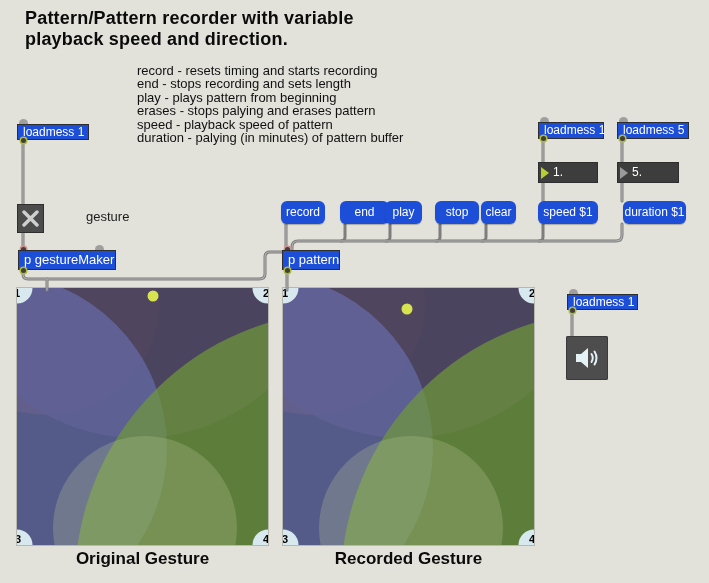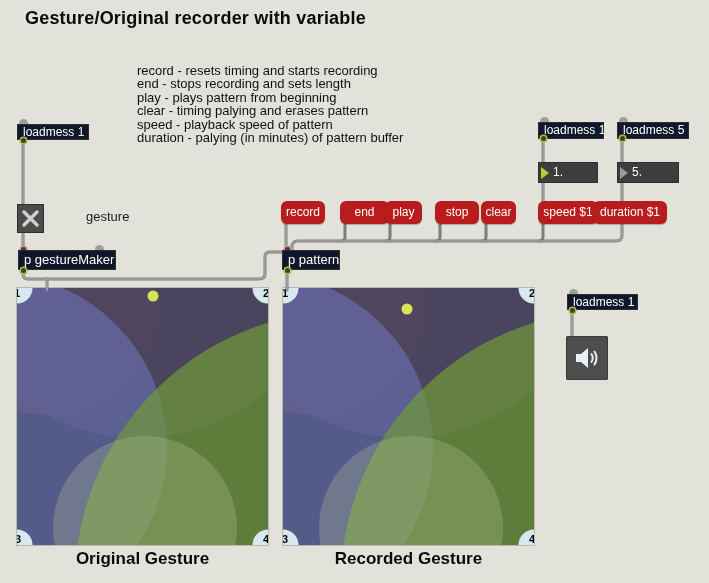--- a/index.html
+++ b/index.html
@@ -15,27 +15,27 @@
     left:25px;top:8px;width:420px;
     font-size:18px;font-weight:bold;color:#0b0b0b;line-height:21px;
     letter-spacing:.2px;
   }
   .legend{
     left:137px;top:64px;width:330px;
     font-size:13px;color:#111;line-height:13.4px;
   }
   
   .objbox{
-    background:#0f172a;color:#fff;
+    background:#1d4ed8;color:#fff;
     font-size:12px;line-height:16px;
     padding:0 0 0 6px;white-space:nowrap;overflow:hidden;
     box-shadow:0 0 0 1px #2e2e2e inset;
   }
   .msgbox{
-    background:#b91c1c;color:#fff;border-radius:6px;
+    background:#1d4ed8;color:#fff;border-radius:6px;
     font-size:12px;text-align:center;line-height:23px;height:23px;
     white-space:nowrap;overflow:hidden;
     box-shadow:0 1px 1px rgba(0,0,0,.25);
   }
   .numbox{
     background:#3d3d3d;color:#fff;height:21px;
     font-size:12px;line-height:21px;
     display:flex;align-items:center;
     box-shadow:0 0 0 1px #2e2e2e inset;
   }
@@ -147,28 +147,29 @@
       <path d="M543,140 V162"></path>
         <path d="M543,183 V201"></path>
       <path d="M622,140 V162"></path>
         <path d="M622,183 V201"></path>
       <path d="M572,310 V336"></path>
     </g>
   </g>
 </svg>
 
 <div class="abs title">
-  <div>Gesture/Original recorder with variable</div>
+  <div>Pattern/Pattern recorder with variable</div>
+  <div>playback speed and direction.</div>
 </div>
 
 <div class="abs legend">
   <div>record - resets timing and starts recording</div>
   <div>end - stops recording and sets length</div>
   <div>play - plays pattern from beginning</div>
-  <div>clear - timing palying and erases pattern</div>
+  <div>erases - stops palying and erases pattern</div>
   <div>speed - playback speed of pattern</div>
   <div>duration - palying (in minutes) of pattern buffer</div>
 </div>
 
 <div class="abs nub" style="left:19px;top:119px"></div>
 <div class="abs objbox" style="left:17px;top:124px;width:66px;height:16px">loadmess 1</div>
 <div class="abs dot outlet" style="left:21px;top:138px"></div>
 
 <div class="abs toggle">
   <svg width="17" height="17" viewBox="0 0 17 17">
@@ -181,21 +182,21 @@
 <div class="abs nub" style="left:95px;top:245px"></div>
 <div class="abs objbox" style="left:18px;top:250px;width:92px;height:20px;line-height:20px;font-size:13px">p gestureMaker</div>
 <div class="abs dot outlet" style="left:21px;top:268px"></div>
 
 <div class="abs msgbox" style="left:281px;top:201px;width:44px">record</div>
 <div class="abs msgbox" style="left:340px;top:201px;width:49px">end</div>
 <div class="abs msgbox" style="left:385px;top:201px;width:37px">play</div>
 <div class="abs msgbox" style="left:435px;top:201px;width:44px">stop</div>
 <div class="abs msgbox" style="left:481px;top:201px;width:35px">clear</div>
 <div class="abs msgbox" style="left:538px;top:201px;width:60px">speed $1</div>
-<div class="abs msgbox" style="left:593px;top:201px;width:74px">duration $1</div>
+<div class="abs msgbox" style="left:623px;top:201px;width:63px">duration $1</div>
 
 <div class="abs dot inlet" style="left:285px;top:247px"></div>
 <div class="abs objbox" style="left:282px;top:250px;width:52px;height:20px;line-height:20px;font-size:13px">p pattern</div>
 <div class="abs dot outlet" style="left:285px;top:268px"></div>
 
 <div class="abs nub" style="left:540px;top:117px"></div>
 <div class="abs objbox" style="left:538px;top:122px;width:60px;height:17px;line-height:17px">loadmess 1</div>
 <div class="abs dot outlet" style="left:541px;top:136px"></div>
 
 <div class="abs nub" style="left:619px;top:117px"></div>

